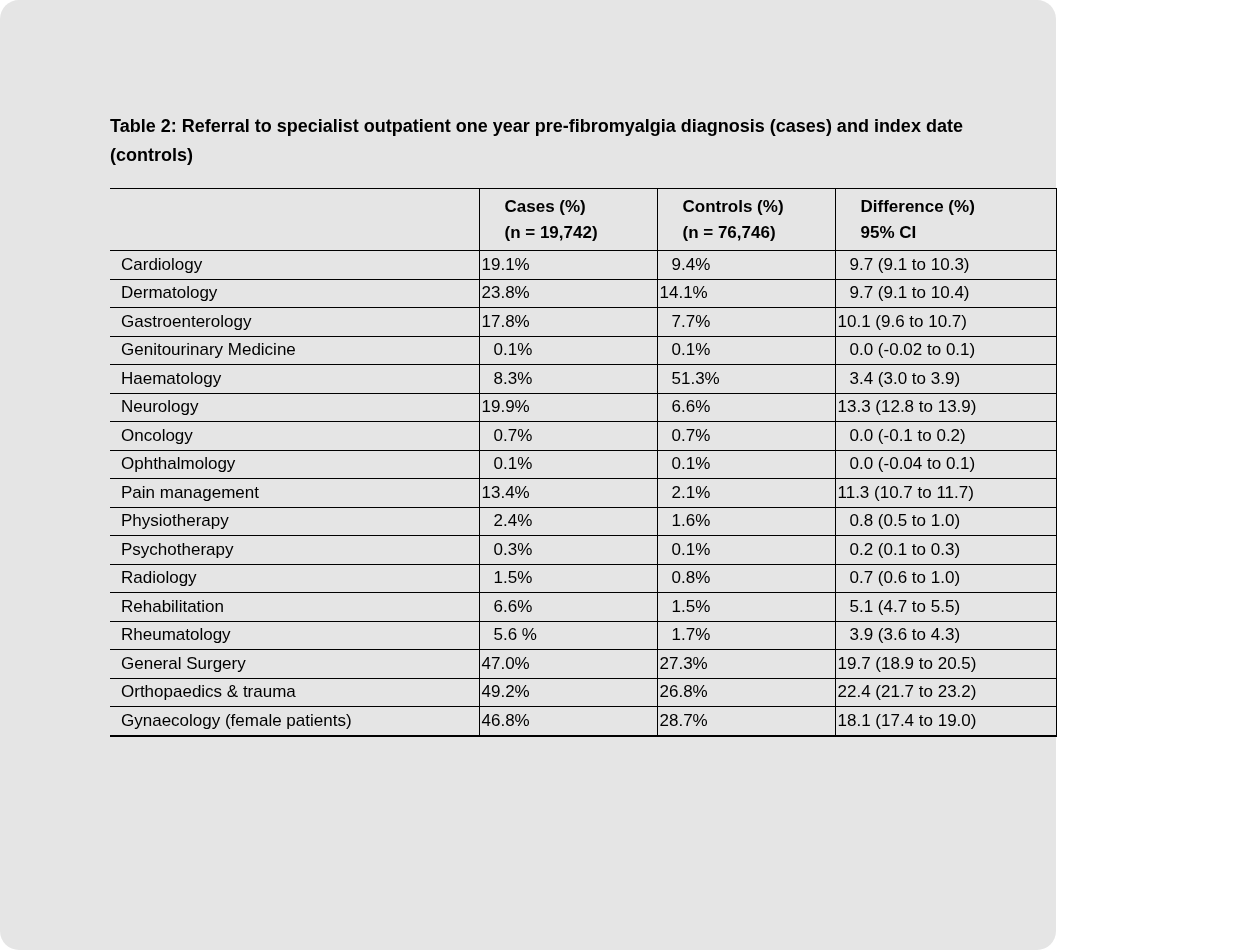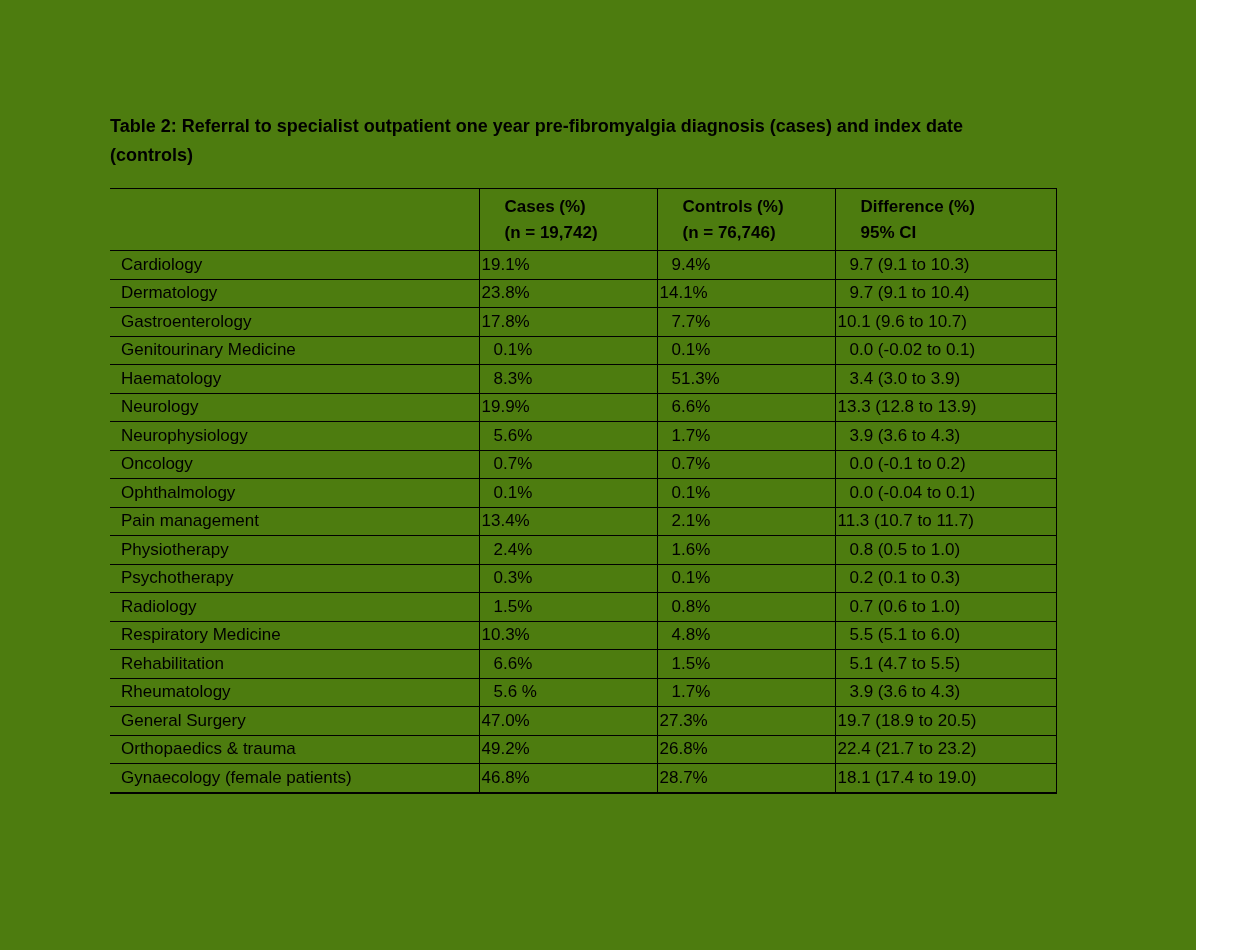--- a/index.html
+++ b/index.html
@@ -1,22 +1,23 @@
 <!DOCTYPE html>
 <html><head>
 <meta charset="utf-8">
 <style>
   html, body { margin: 0; padding: 0; background: #ffffff; }
   .page {
     position: relative;
-    width: 1196px;
+    width: 1056px;
     height: 950px;
-    background: #4d7c0f;
+    background: #e5e5e5;
     font-family: "Liberation Sans", sans-serif;
     color: #000000;
+    border-radius: 19px;
   }
   .doc-title {
     position: absolute;
     left: 110px;
     top: 112px;
     width: 960px;
     font-size: 18px;
     font-weight: bold;
     line-height: 29px;
     color: #000000;
@@ -133,26 +134,20 @@
           <td class="num dec-indent">51.3%</td>
           <td class="num dec-indent">3.4 (3.0 to 3.9)</td>
         </tr>
         <tr>
           <td class="spec">Neurology</td>
           <td class="num">19.9%</td>
           <td class="num dec-indent">6.6%</td>
           <td class="num">13.3 (12.8 to 13.9)</td>
         </tr>
         <tr>
-          <td class="spec">Neurophysiology</td>
-          <td class="num dec-indent">5.6%</td>
-          <td class="num dec-indent">1.7%</td>
-          <td class="num dec-indent">3.9 (3.6 to 4.3)</td>
-        </tr>
-        <tr>
           <td class="spec">Oncology</td>
           <td class="num dec-indent">0.7%</td>
           <td class="num dec-indent">0.7%</td>
           <td class="num dec-indent">0.0 (-0.1 to 0.2)</td>
         </tr>
         <tr>
           <td class="spec">Ophthalmology</td>
           <td class="num dec-indent">0.1%</td>
           <td class="num dec-indent">0.1%</td>
           <td class="num dec-indent">0.0 (-0.04 to 0.1)</td>
@@ -175,26 +170,20 @@
           <td class="num dec-indent">0.1%</td>
           <td class="num dec-indent">0.2 (0.1 to 0.3)</td>
         </tr>
         <tr>
           <td class="spec">Radiology</td>
           <td class="num dec-indent">1.5%</td>
           <td class="num dec-indent">0.8%</td>
           <td class="num dec-indent">0.7 (0.6 to 1.0)</td>
         </tr>
         <tr>
-          <td class="spec">Respiratory Medicine</td>
-          <td class="num">10.3%</td>
-          <td class="num dec-indent">4.8%</td>
-          <td class="num dec-indent">5.5 (5.1 to 6.0)</td>
-        </tr>
-        <tr>
           <td class="spec">Rehabilitation</td>
           <td class="num dec-indent">6.6%</td>
           <td class="num dec-indent">1.5%</td>
           <td class="num dec-indent">5.1 (4.7 to 5.5)</td>
         </tr>
         <tr>
           <td class="spec">Rheumatology</td>
           <td class="num dec-indent">5.6 %</td>
           <td class="num dec-indent">1.7%</td>
           <td class="num dec-indent">3.9 (3.6 to 4.3)</td>

